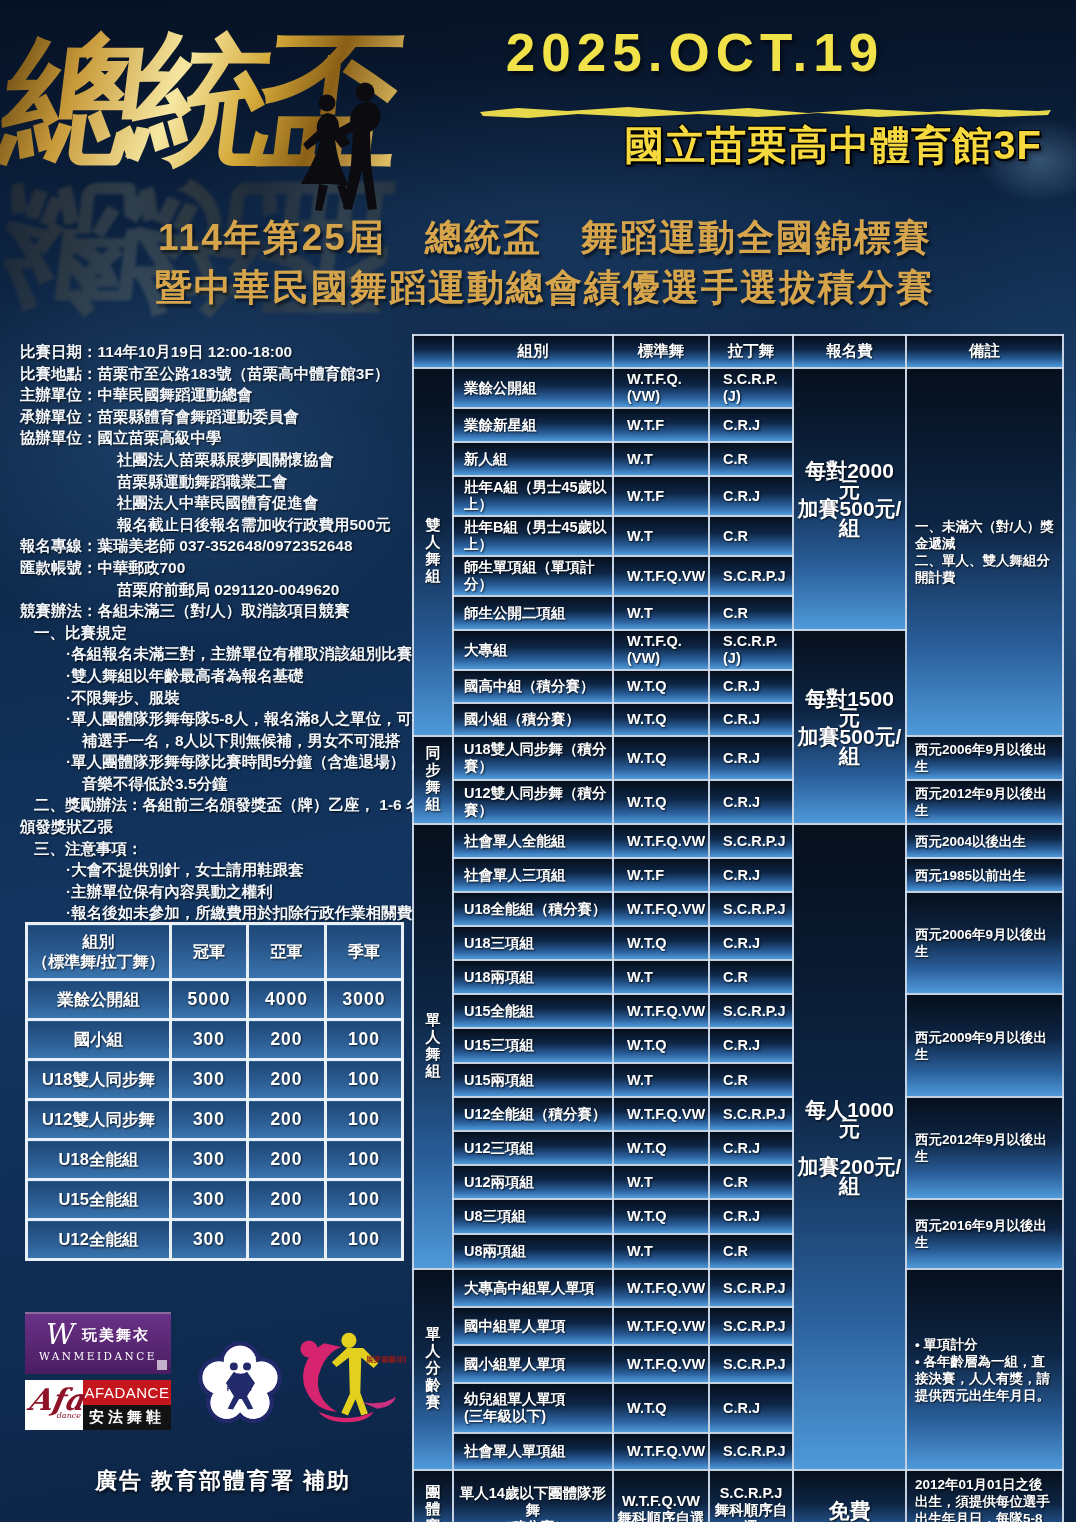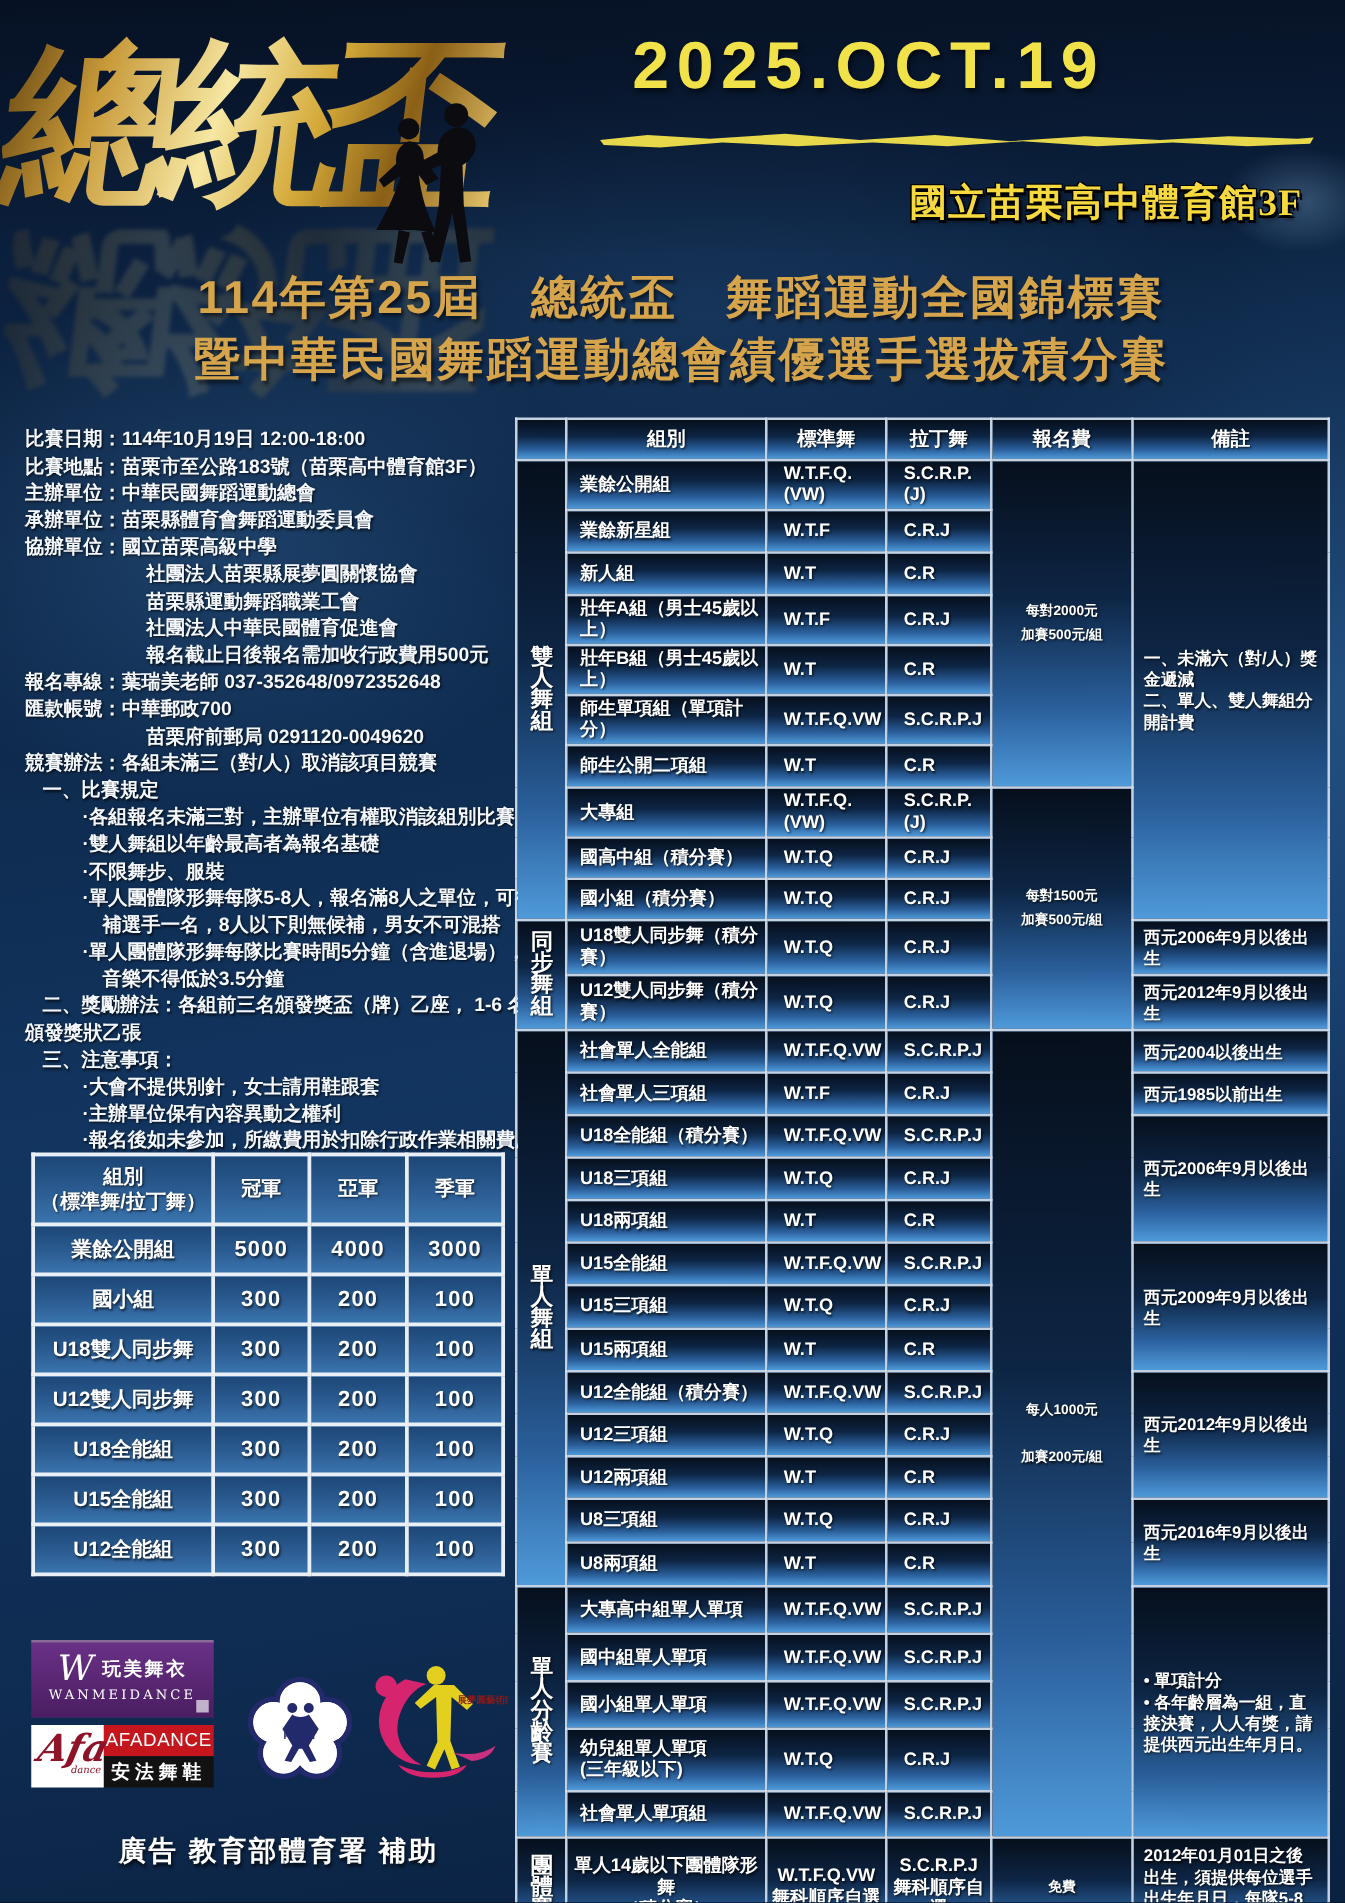--- a/index.html
+++ b/index.html
@@ -24,23 +24,23 @@
     background:linear-gradient(103deg,#6b4a12 0%,#c89a3a 16%,#f6e7a2 36%,#d4a939 52%,#8a5f16 66%,#e6c76d 84%,#a97d22 100%);
     -webkit-background-clip:text;background-clip:text;color:transparent;
   }
   .title-reflect{position:absolute;left:0;top:148px;transform:scaleY(-1) skewX(7deg);
     opacity:.15;filter:blur(1.5px);}
   .dancers{position:absolute;left:292px;top:78px;width:112px;height:140px;}
   .event-date{position:absolute;left:455px;top:22px;width:480px;text-align:center;
     font-size:53px;font-weight:800;color:#f2e24a;letter-spacing:6px;
     text-shadow:2px 3px 4px rgba(0,0,0,.6);white-space:nowrap;}
   .brush{position:absolute;left:478px;top:100px;width:575px;height:22px;}
-  .venue{position:absolute;right:34px;top:142px;font-size:30px;font-weight:bold;color:#f5d93f;
+  .venue{position:absolute;right:34px;top:118px;font-size:40px;font-weight:bold;color:#f5d93f;
     letter-spacing:1px;
-    text-shadow:2px 2px 0 #000,-1px -1px 0 #000,1px -1px 0 #000,-1px 2px 0 #000,3px 3px 4px rgba(0,0,0,.6);font-family:Liberation Serif, serif;}
+    text-shadow:2px 2px 0 #000,-1px -1px 0 #000,1px -1px 0 #000,-1px 2px 0 #000,3px 3px 4px rgba(0,0,0,.6);}
   .subtitle{position:absolute;left:0;width:100%;text-align:center;font-weight:bold;color:#d6a54b;
     font-size:37px;letter-spacing:2px;text-shadow:2px 3px 3px rgba(0,0,0,.55);padding-left:14px;box-sizing:border-box;}
   .sub1{top:213px;} .sub2{top:263px;}
   
   .info{position:absolute;left:20px;top:341px;width:408px;font-size:15.5px;line-height:21.6px;
     font-weight:bold;color:#f4f8fc;text-shadow:1px 1px 2px rgba(0,0,0,.8);}
   .il{margin:0;}
   .il-label{padding-left:97px;text-indent:-97px;}
   .il-cont{padding-left:97px;}
   .il-num{text-indent:14px;}
@@ -55,25 +55,25 @@
   .pt td.pv{font-size:17.5px;letter-spacing:1px;}
   
   .mt{position:absolute;left:412px;top:334px;width:650px;border-collapse:collapse;table-layout:fixed;}
   .mt th,.mt td{border:2px solid rgba(212,224,238,.92);color:#fff;font-weight:bold;
     vertical-align:middle;white-space:pre-line;text-shadow:1px 1px 2px rgba(0,0,0,.8);
     background:linear-gradient(180deg,#060f1c 0%,#0d2544 42%,#2a5f9b 76%,#4f9ada 100%);
     overflow:hidden;}
   .mt th{font-size:15.5px;text-align:center;}
   .mt td.mn{text-align:left;padding:2px 4px 2px 10px;font-size:14.5px;line-height:17px;}
   .mt td.mc{text-align:left;padding-left:13px;font-size:14.5px;line-height:17px;}
-  .mt td.mf{text-align:center;font-size:11px;line-height:19px;}
+  .mt td.mf{text-align:center;font-size:21px;line-height:19px;}
   .mt td.mr{text-align:left;padding:4px 8px;font-size:13.5px;line-height:17px;}
   .mt td.mg{text-align:center;padding:0;}
   .mt td.ctr{text-align:center;padding:2px;}
-  .vtxt{display:inline-block;width:17px;word-break:break-all;line-height:17px;font-size:18px;}
+  .vtxt{display:inline-block;width:17px;word-break:break-all;line-height:17px;font-size:15px;font-family:Liberation Mono, monospace;}
   
   .wanmei{position:absolute;left:25px;top:1312px;width:146px;height:62px;
     background:linear-gradient(180deg,#6a3187,#4a1d61);color:#fff;box-sizing:border-box;
     border-top:2px solid rgba(255,255,255,.35);}
   .wanmei .row{display:flex;align-items:center;justify-content:center;gap:7px;margin-top:8px;}
   .wanmei .w{font-family:"DejaVu Serif","Liberation Serif",serif;font-style:italic;font-size:28px;line-height:26px;}
   .wanmei .zh{font-size:15px;font-weight:bold;letter-spacing:2px;}
   .wanmei .en{text-align:center;font-family:"DejaVu Serif","Liberation Serif",serif;
     font-size:10.5px;letter-spacing:2.5px;margin-top:2px;}
   .wanmei .qr{position:absolute;right:4px;bottom:4px;width:10px;height:10px;background:rgba(255,255,255,.65);}

